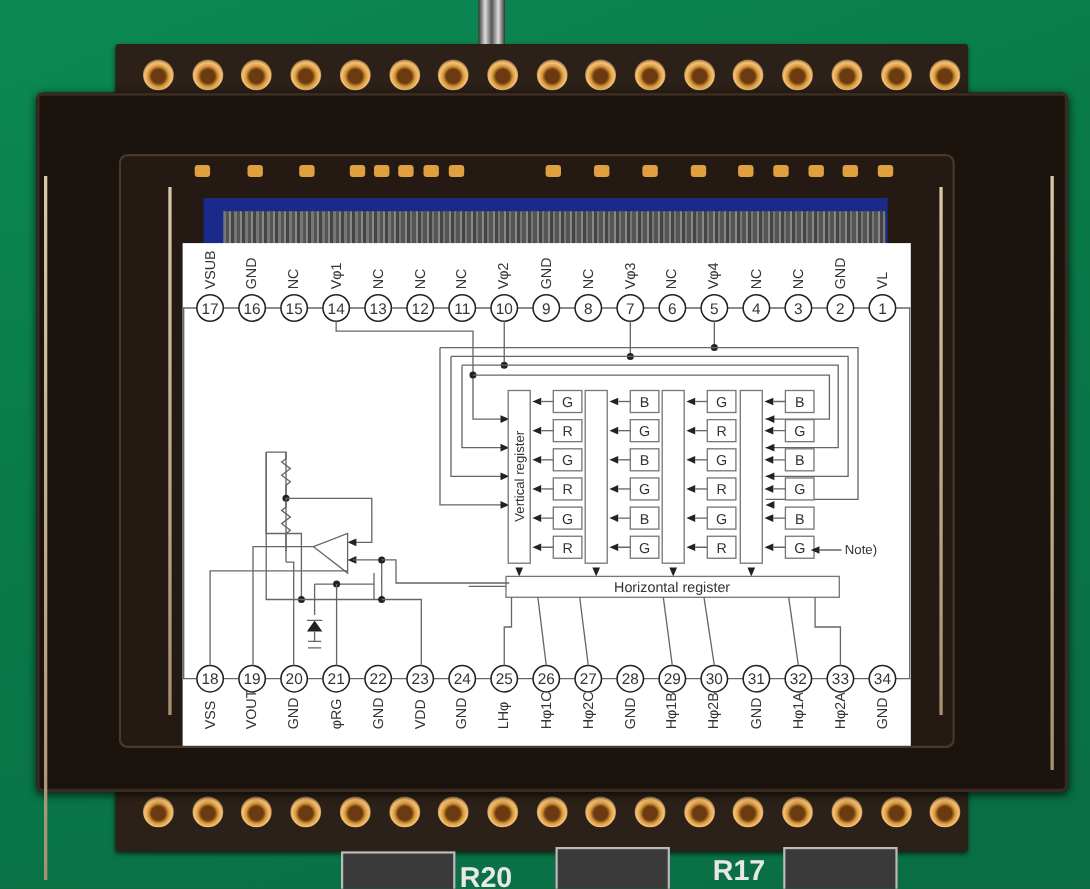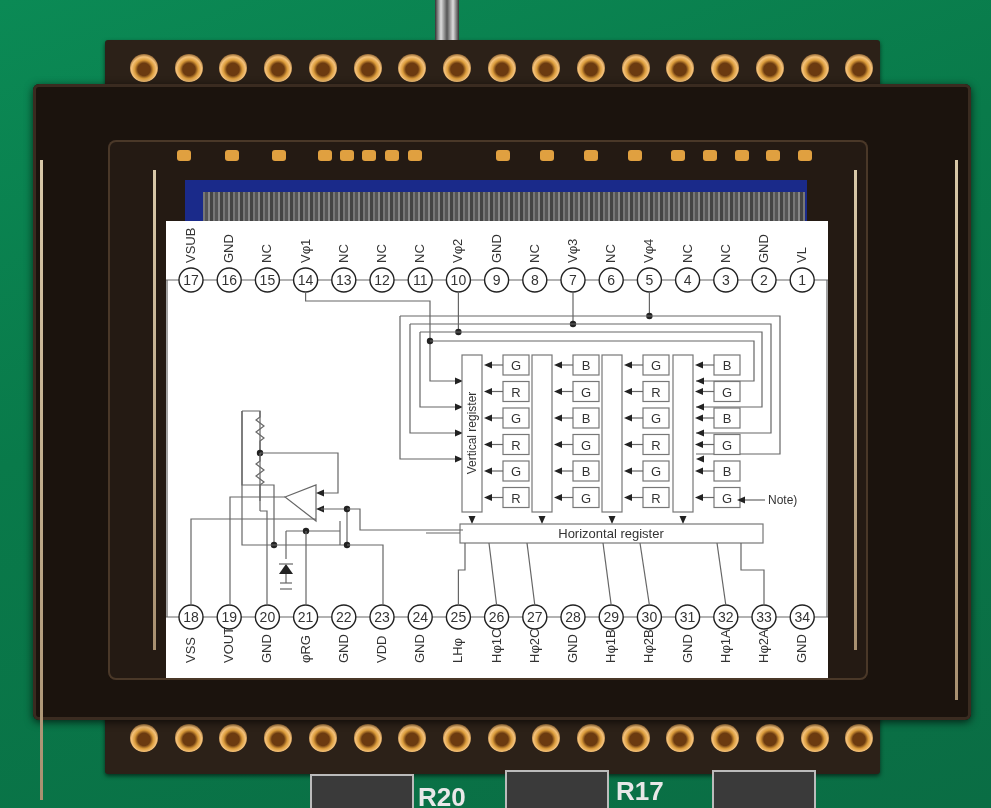--- a/index.html
+++ b/index.html
@@ -92,21 +92,21 @@
       <div class="bond" style="left: 703px; top: 150px;"></div>
       <div class="bond" style="left: 735px; top: 150px;"></div>
       <div class="bond" style="left: 766px; top: 150px;"></div>
       <div class="bond" style="left: 798px; top: 150px;"></div>
     </div>
   <div class="sensor"></div>
   <div class="sensor-noise"></div>
   <div class="smd" style="left:310px;top:774px;width:100px;height:40px;background:#3a3a3a;"></div>
   <span class="smd-label" style="left:418px;top:782px;">R20</span>
   <div class="smd" style="left:505px;top:770px;width:100px;height:44px;background:#3a3a3a;"></div>
-  <span class="smd-label" style="left:616px;top:776px;text-align:center;">R17</span>
+  <span class="smd-label" style="left:648px;top:776px;text-align:center;">R17</span>
   <div class="smd" style="left:712px;top:770px;width:100px;height:44px;background:#3a3a3a;"></div>
 </div>
 
 <div class="diagram">
   <svg id="diag-svg" width="662" height="457" viewBox="0 0 662 457">
       <line x1="0" y1="59" x2="662" y2="59" stroke="#666" stroke-width="1.2"></line>
       <line x1="0" y1="396" x2="662" y2="396" stroke="#666" stroke-width="1.2"></line>
       <line x1="1" y1="59" x2="1" y2="396" stroke="#666" stroke-width="1.2"></line>
       <line x1="661" y1="59" x2="661" y2="396" stroke="#666" stroke-width="1.2"></line>
       <circle cx="25" cy="59" r="12" fill="#fff" stroke="#222" stroke-width="1.4"></circle>

